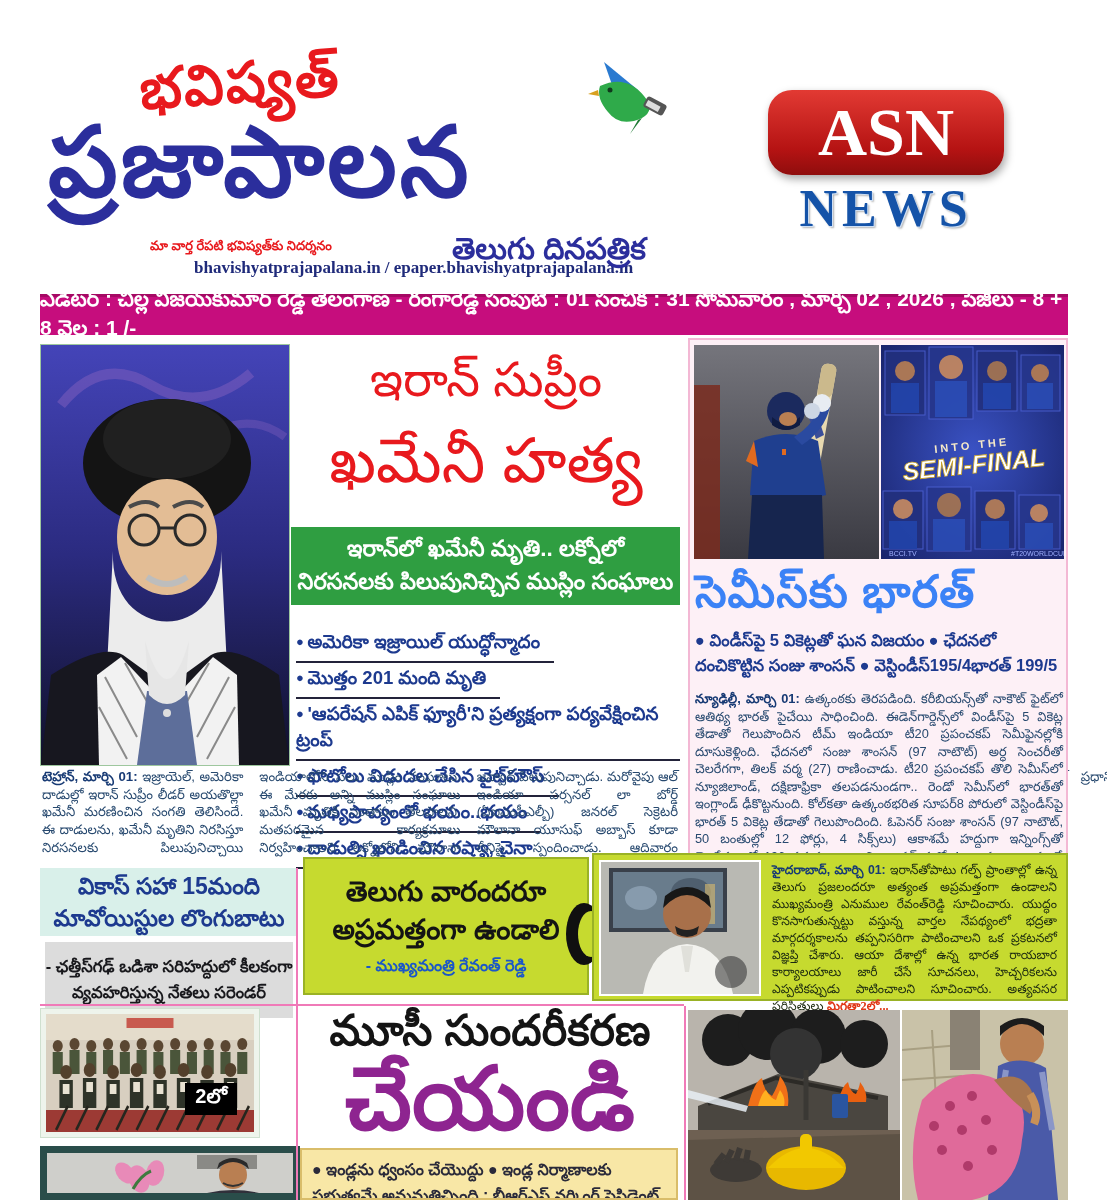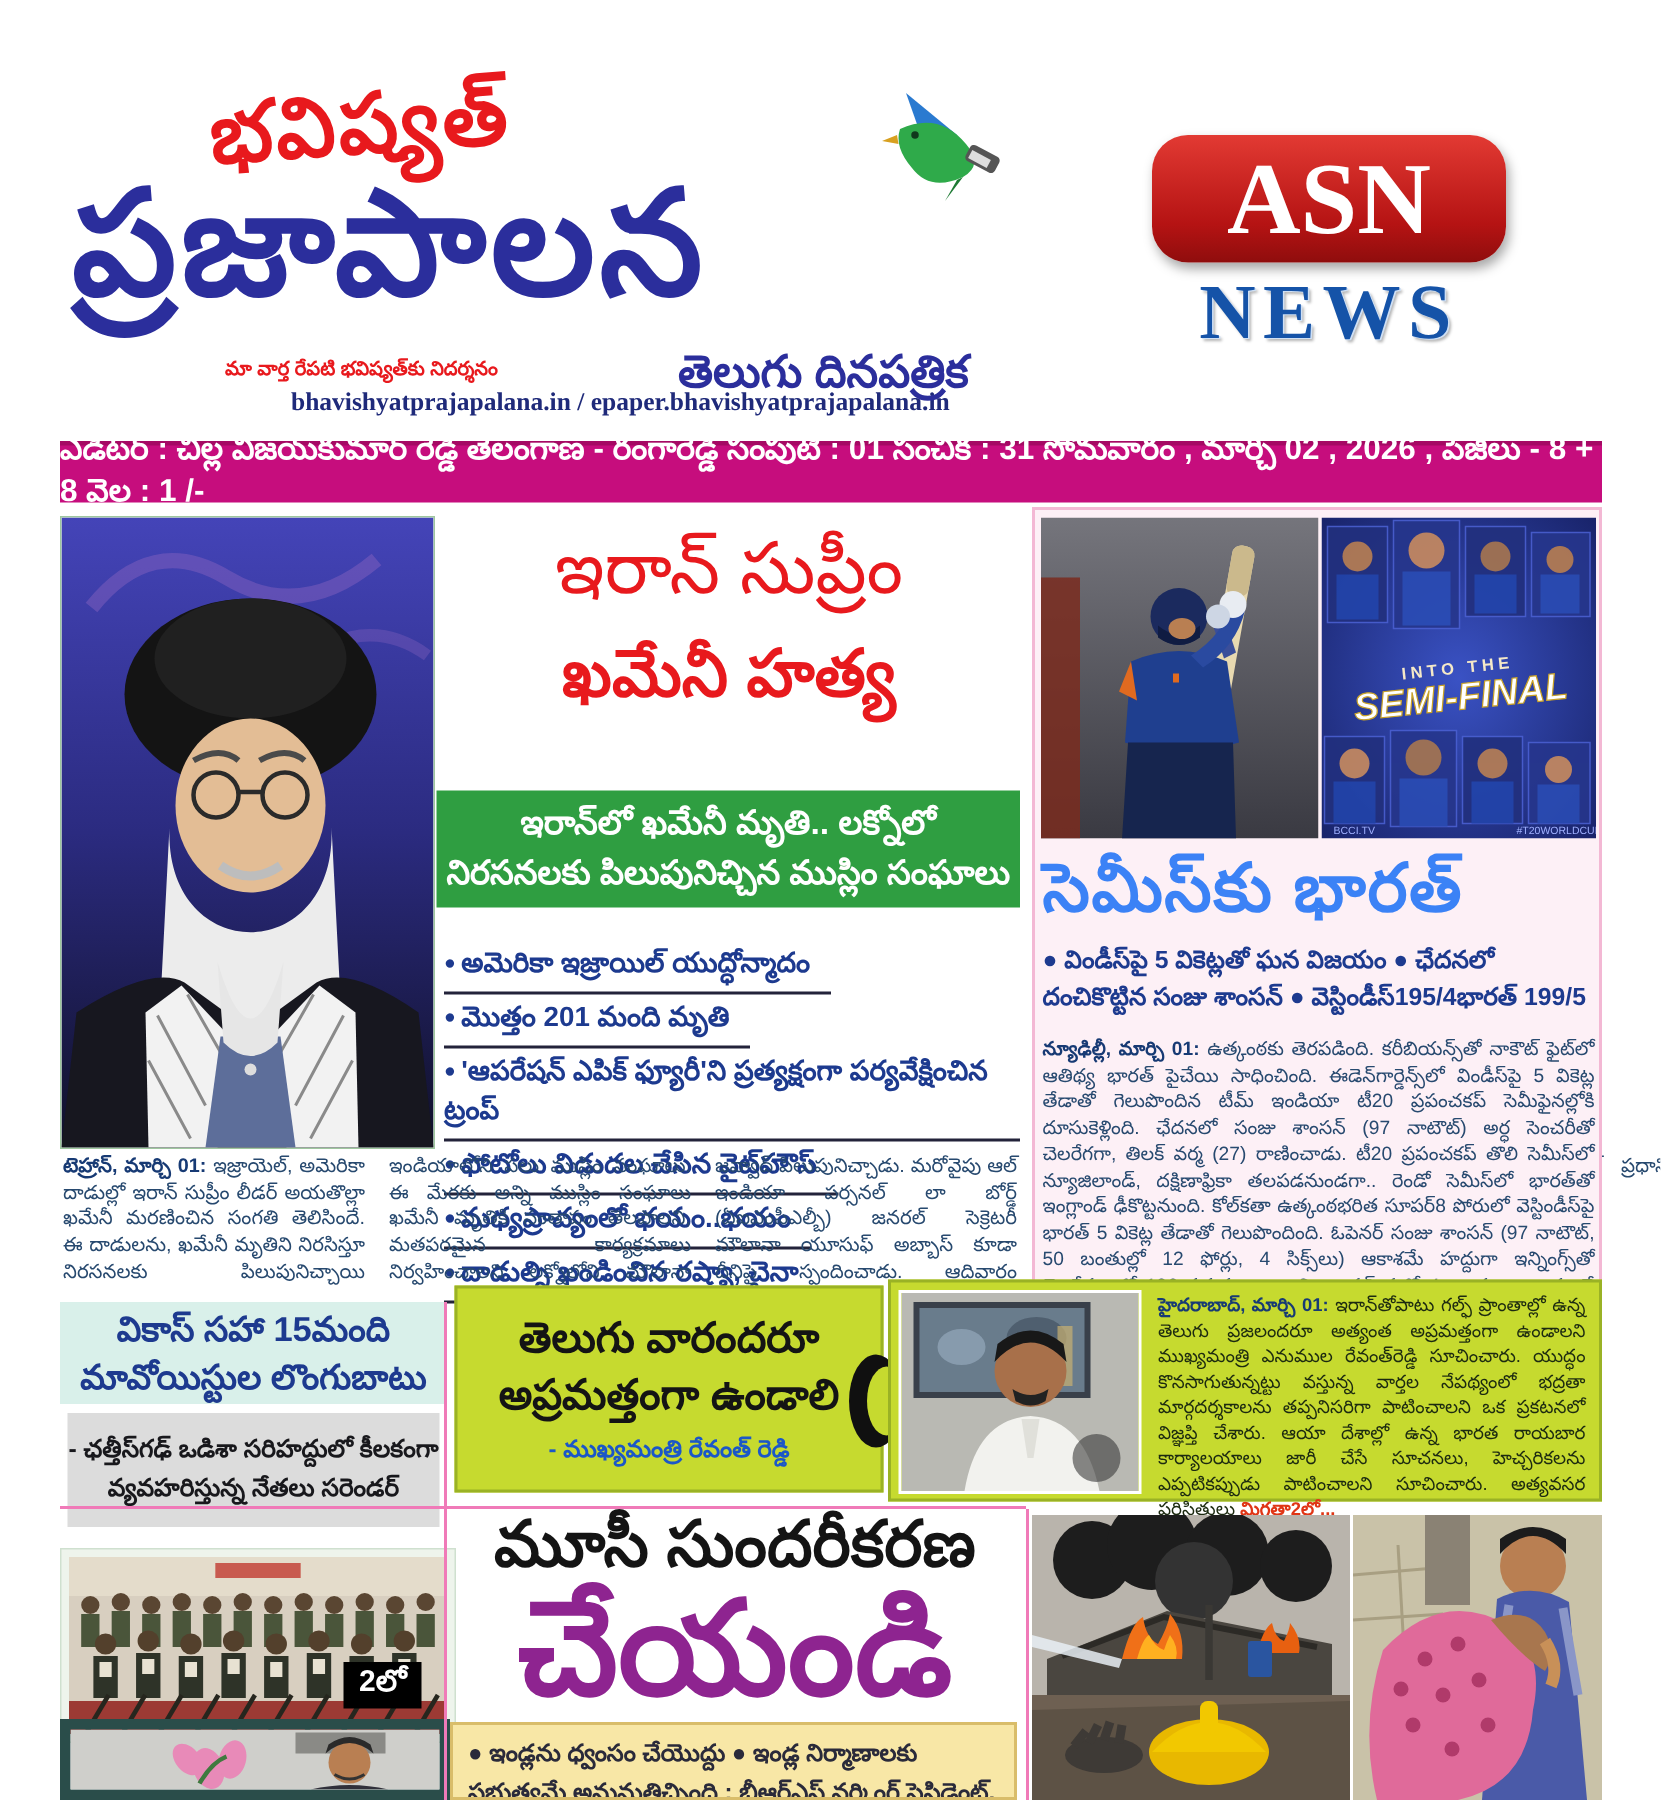--- a/index.html
+++ b/index.html
@@ -25,32 +25,32 @@
             font-size:52px;letter-spacing:5px;text-shadow:1px 1px 0 #cfe0f5,2px 2px 2px rgba(0,0,0,.3);}
 
   
   .info-bar{left:40px;top:294px;width:1028px;height:38px;background:#c60d7d;color:#fff;
             display:flex;align-items:center;justify-content:center;font-size:21px;
             font-weight:bold;border-top:3px solid #a50964;}
 
   
   .khamenei{left:40px;top:344px;width:248px;height:420px;border:1px solid #9ec79e;}
   .head1{left:292px;top:352px;width:388px;text-align:center;font-size:48px;font-weight:normal;color:#e8191d;}
-  .head2{left:292px;top:425px;width:388px;text-align:center;font-size:44px;font-weight:bold;color:#e8191d;}
+  .head2{left:292px;top:425px;width:388px;text-align:center;font-size:62px;font-weight:normal;color:#e8191d;}
   .green-box{left:291px;top:527px;width:389px;height:78px;background:#2f9e41;color:#fff;
              font-size:22.5px;font-weight:bold;text-align:center;line-height:1.45;
              display:flex;align-items:center;justify-content:center;padding:0 6px;box-sizing:border-box;}
   .bullets{left:296px;top:628px;width:384px;}
   .bullet{display:table;font-size:18.5px;font-weight:bold;color:#1d3a8f;
           border-bottom:2px solid #23233a;padding:3px 14px 4px 0;margin-bottom:1px;}
   .bullet::before{content:"● ";font-size:13px;vertical-align:2px;}
   .story-body{left:42px;top:768px;width:636px;height:94px;column-count:3;column-gap:16px;
               font-size:13.2px;line-height:1.34;text-align:justify;color:#27496f;}
   .dateline{font-weight:bold;color:#173a74;}
-  .more{color:#e03515;font-weight:bold;cursor:pointer;}
+  .more{color:#e03515;font-weight:bold;cursor:pointer;font-family:Liberation Serif, serif;}
 
   
   .cricket{left:688px;top:338px;width:380px;height:527px;background:#fdf0f6;
            border:2px solid #f3b8d4;box-sizing:border-box;}
   .photo-batsman{left:694px;top:345px;width:185px;height:214px;}
   .photo-poster{left:881px;top:345px;width:183px;height:214px;}
   .cricket-head{left:695px;top:566px;width:370px;font-size:45px;font-weight:bold;color:#3b82f6;letter-spacing:1px;}
   .cricket-sub{left:695px;top:628px;width:368px;font-size:16.5px;font-weight:bold;color:#1d3a8f;line-height:1.5;}
   .cricket-body{left:695px;top:690px;width:368px;height:168px;font-size:12.8px;line-height:1.37;
                 text-align:justify;color:#27496f;}
@@ -68,21 +68,21 @@
   .cm-attr{margin-top:8px;font-size:16px;font-weight:bold;color:#1b57c8;}
   .black-mark{left:566px;top:903px;width:36px;height:62px;background:#101010;border-radius:50%;}
   .black-mark::after{content:"";position:absolute;left:12px;top:8px;width:26px;height:46px;
                      background:#c6da2f;border-radius:50%;}
   .cm-body{left:592px;top:853px;width:476px;height:148px;background:#c6da2f;border:2px solid #9ab225;
            box-sizing:border-box;display:flex;}
   .cm-photo{width:158px;height:132px;margin:5px;border:2px solid #fff;flex:none;}
   .cm-text{flex:1;padding:7px 9px 0 6px;font-size:12.3px;line-height:1.38;text-align:justify;color:#1c2a10;}
 
   
-  .maoist-photo{left:40px;top:1032px;width:264px;height:130px;background:#eef4ec;
+  .maoist-photo{left:40px;top:1008px;width:220px;height:130px;background:#eef4ec;
                 border:1px solid #cfe0cf;padding:5px;box-sizing:border-box;}
   .badge{position:absolute;right:22px;bottom:22px;background:#000;color:#fff;font-size:20px;
          font-weight:bold;padding:2px 10px;}
   .flowers-photo{left:40px;top:1146px;width:260px;height:54px;border:7px solid #2a4d4a;box-sizing:border-box;}
   .musi-h1{left:300px;top:1006px;width:380px;text-align:center;font-size:43px;font-weight:bold;color:#141414;}
   .musi-h2{left:300px;top:1048px;width:380px;text-align:center;font-size:88px;font-weight:bold;color:#8e2490;}
   .musi-box{left:300px;top:1148px;width:378px;height:52px;background:#f8e7a6;border:2px solid #d9bd6a;
             box-sizing:border-box;padding:7px 10px;font-size:16px;font-weight:bold;color:#2a2a3a;
             line-height:1.6;overflow:hidden;}
   .fire-photo{left:688px;top:1010px;width:212px;height:190px;}

